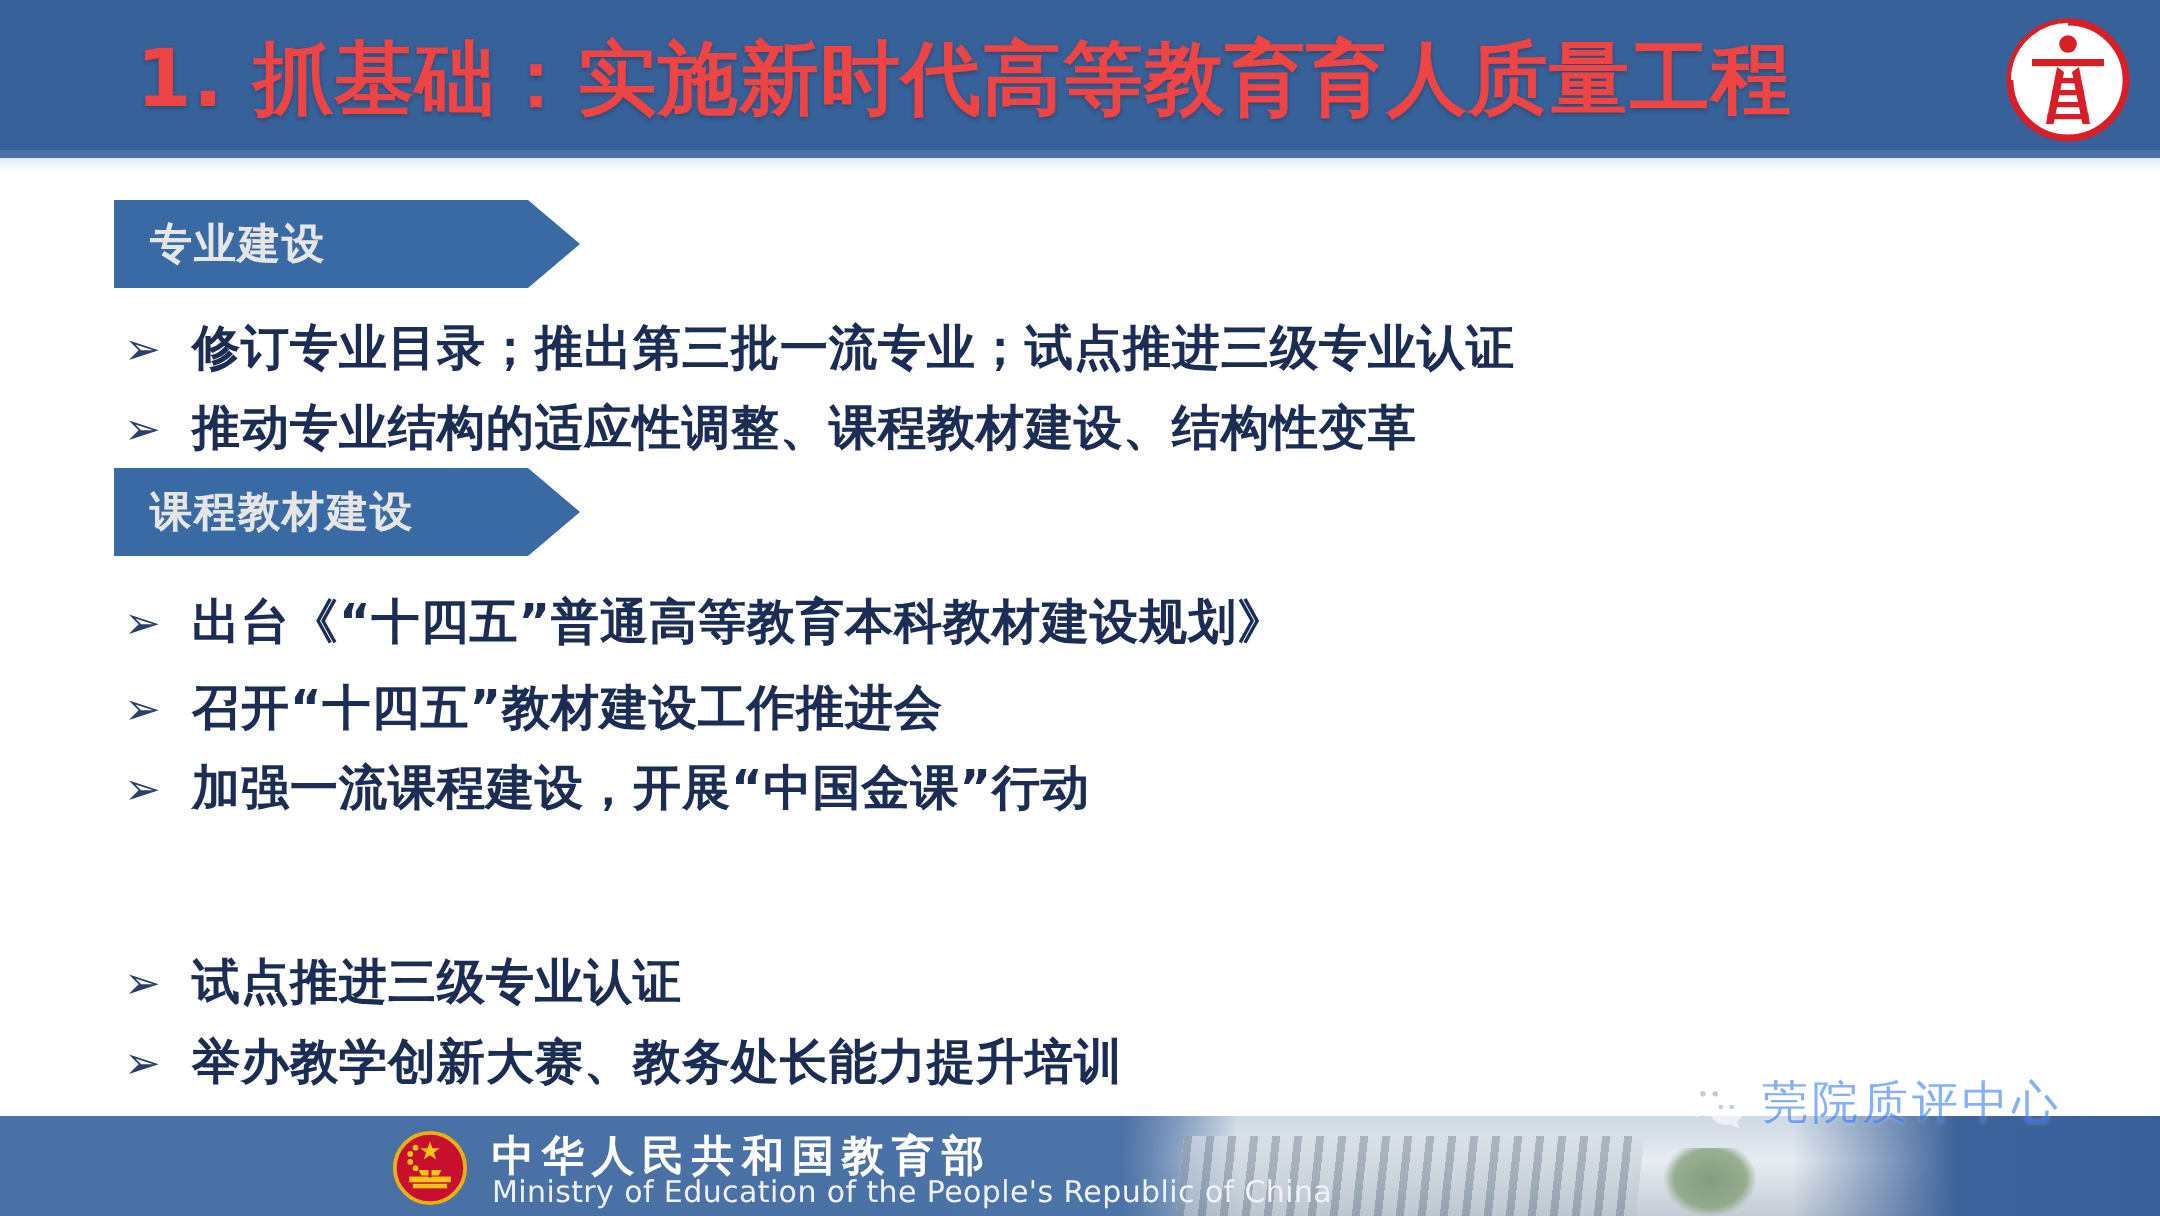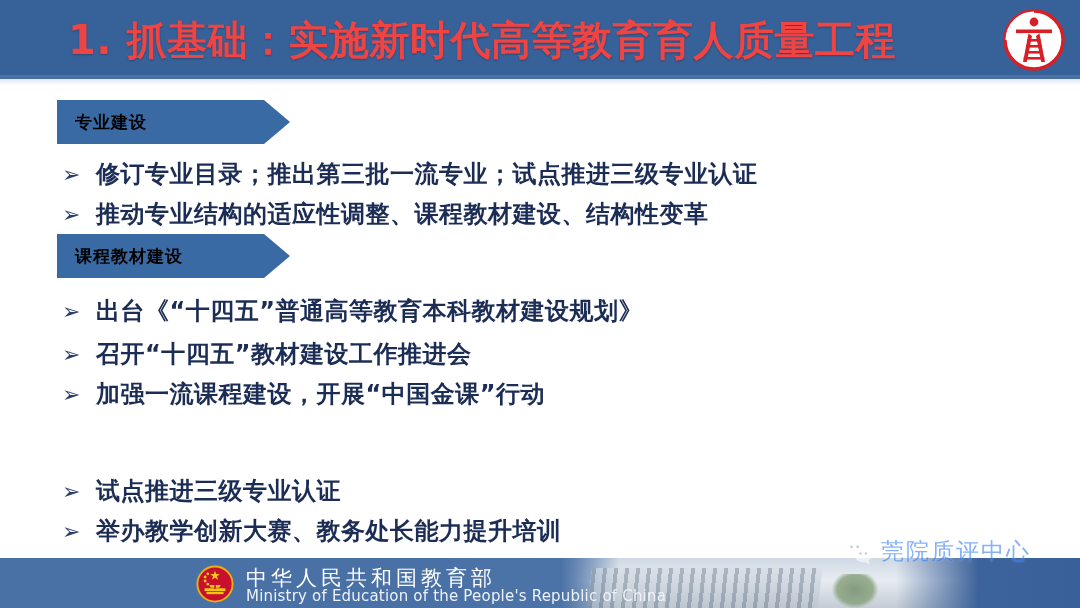--- a/index.html
+++ b/index.html
@@ -63,22 +63,22 @@
     top: 8px;
     width: 64px;
     height: 64px;
   }
 
   
   .section-banner {
     position: absolute;
     height: 44px;
     background: #3a6aa4;
-    color: #000000;
-    font-size: 17px;
+    color: #e5e5e5;
+    font-size: 21px;
     font-weight: bold;
     line-height: 44px;
     padding-left: 18px;
     box-sizing: border-box;
     clip-path: polygon(0 0, calc(100% - 26px) 0, 100% 50%, calc(100% - 26px) 100%, 0 100%);
     filter: drop-shadow(3px 3px 3px rgba(0,0,0,0.28));
     white-space: nowrap;
     letter-spacing: 1px;
   }
   .banner-1 { left: 57px; top: 100px; width: 233px; }
@@ -175,21 +175,21 @@
   .moe-emblem {
     width: 38px;
     height: 38px;
     flex: none;
     margin-right: 12px;
   }
   .moe-text { display: flex; flex-direction: column; justify-content: center; }
   .moe-cn {
     color: #ffffff;
     font-size: 21px;
-    font-weight: normal;
+    font-weight: bold;
     letter-spacing: 4px;
     line-height: 24px;
     white-space: nowrap;
   }
   .moe-en {
     color: #eef2f8;
     font-size: 15px;
     letter-spacing: 0.2px;
     line-height: 12px;
     white-space: nowrap;

